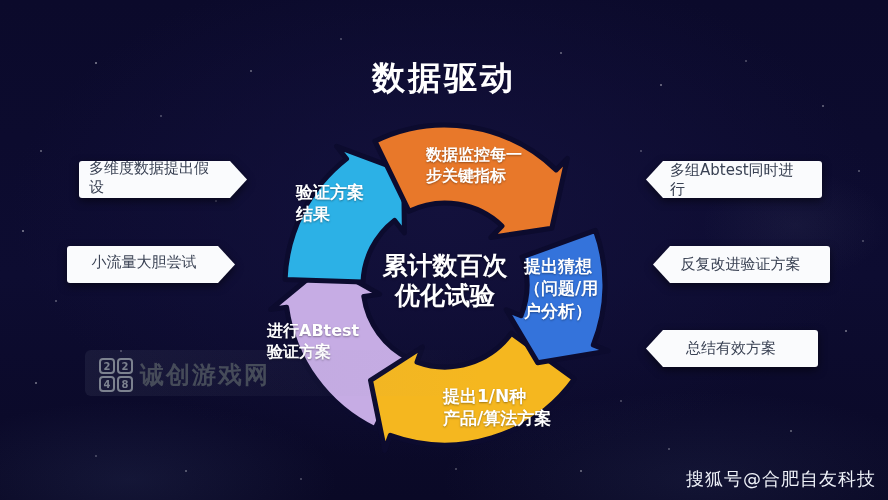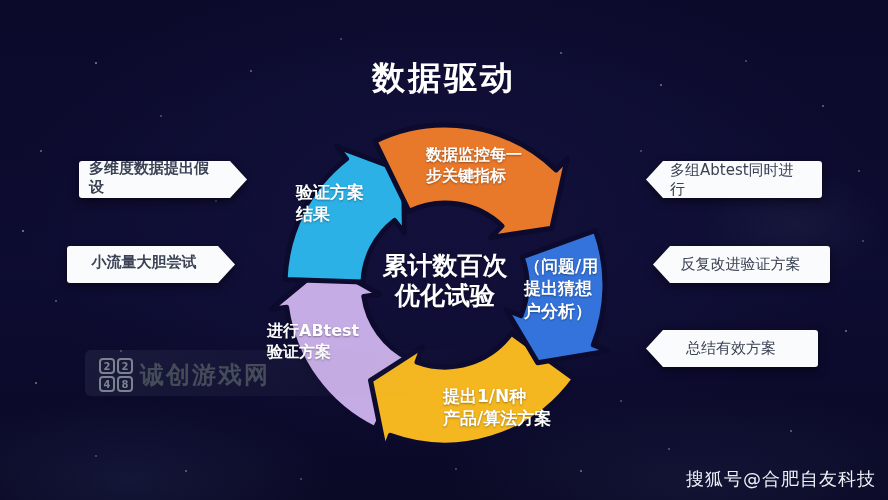--- a/index.html
+++ b/index.html
@@ -40,21 +40,21 @@
   .lbl-verify{left:296px;top:181px;font-size:17px;width:110px;}
   .lbl-guess{left:524px;top:255px;font-size:17px;width:108px;}
   .lbl-propose{left:443px;top:385px;font-size:17px;width:170px;}
   .lbl-abtest{left:267px;top:320px;font-size:16px;width:150px;}
   .center-label{position:absolute;left:355px;top:251px;width:180px;text-align:center;
     color:#fff;font-size:25px;font-weight:bold;line-height:1.2;text-shadow:0 1px 3px rgba(0,0,0,.4);}
   .note-wrap{position:absolute;filter:drop-shadow(0 3px 4px rgba(0,0,0,.5));}
   .note{height:37px;display:flex;align-items:center;justify-content:center;
     background:#fafbfd;color:#3a4254;font-size:15px;box-sizing:border-box;}
   .note-left{clip-path:polygon(0 0, calc(100% - 17px) 0, 100% 50%, calc(100% - 17px) 100%, 0 100%);
-    padding:0 24px 4px 10px;border-radius:3px 0 0 3px;font-weight:bold;}
+    padding:0 24px 4px 10px;border-radius:3px 0 0 3px;}
   .note-right{clip-path:polygon(17px 0, 100% 0, 100% 100%, 17px 100%, 0 50%);
     padding:0 26px 0 24px;border-radius:0 3px 3px 0;}
   .wm-band{position:absolute;left:85px;top:350px;width:470px;height:46px;border-radius:6px;
     background:linear-gradient(90deg,rgba(140,150,170,.10),rgba(140,150,170,0) 85%);}
   .watermark{position:absolute;left:99px;top:356px;height:38px;display:flex;align-items:center;gap:7px;opacity:.92;}
   .wm-grid{display:grid;grid-template-columns:16px 16px;grid-template-rows:16px 16px;gap:2px;}
   .wm-cell{width:16px;height:16px;box-sizing:border-box;border:2px solid #858b97;border-radius:4px;
     color:#858b97;font-size:10px;font-weight:bold;display:flex;align-items:center;justify-content:center;}
   .wm-text{font-size:24px;font-weight:bold;color:#4a505c;letter-spacing:2px;}
   .credit{position:absolute;right:12px;bottom:9px;color:#eef1f8;font-size:18px;letter-spacing:1px;}
@@ -80,22 +80,22 @@
 
   <div class="arrow-label lbl-monitor">
     <div>数据监控每一</div>
     <div>步关键指标</div>
   </div>
   <div class="arrow-label lbl-verify">
     <div>验证方案</div>
     <div>结果</div>
   </div>
   <div class="arrow-label lbl-guess">
+    <div>提出猜想</div>
     <div>（问题/用</div>
-    <div>提出猜想</div>
     <div>户分析）</div>
   </div>
   <div class="arrow-label lbl-propose">
     <div>提出1/N种</div>
     <div>产品/算法方案</div>
   </div>
   <div class="arrow-label lbl-abtest">
     <div>进行ABtest</div>
     <div>验证方案</div>
   </div>

